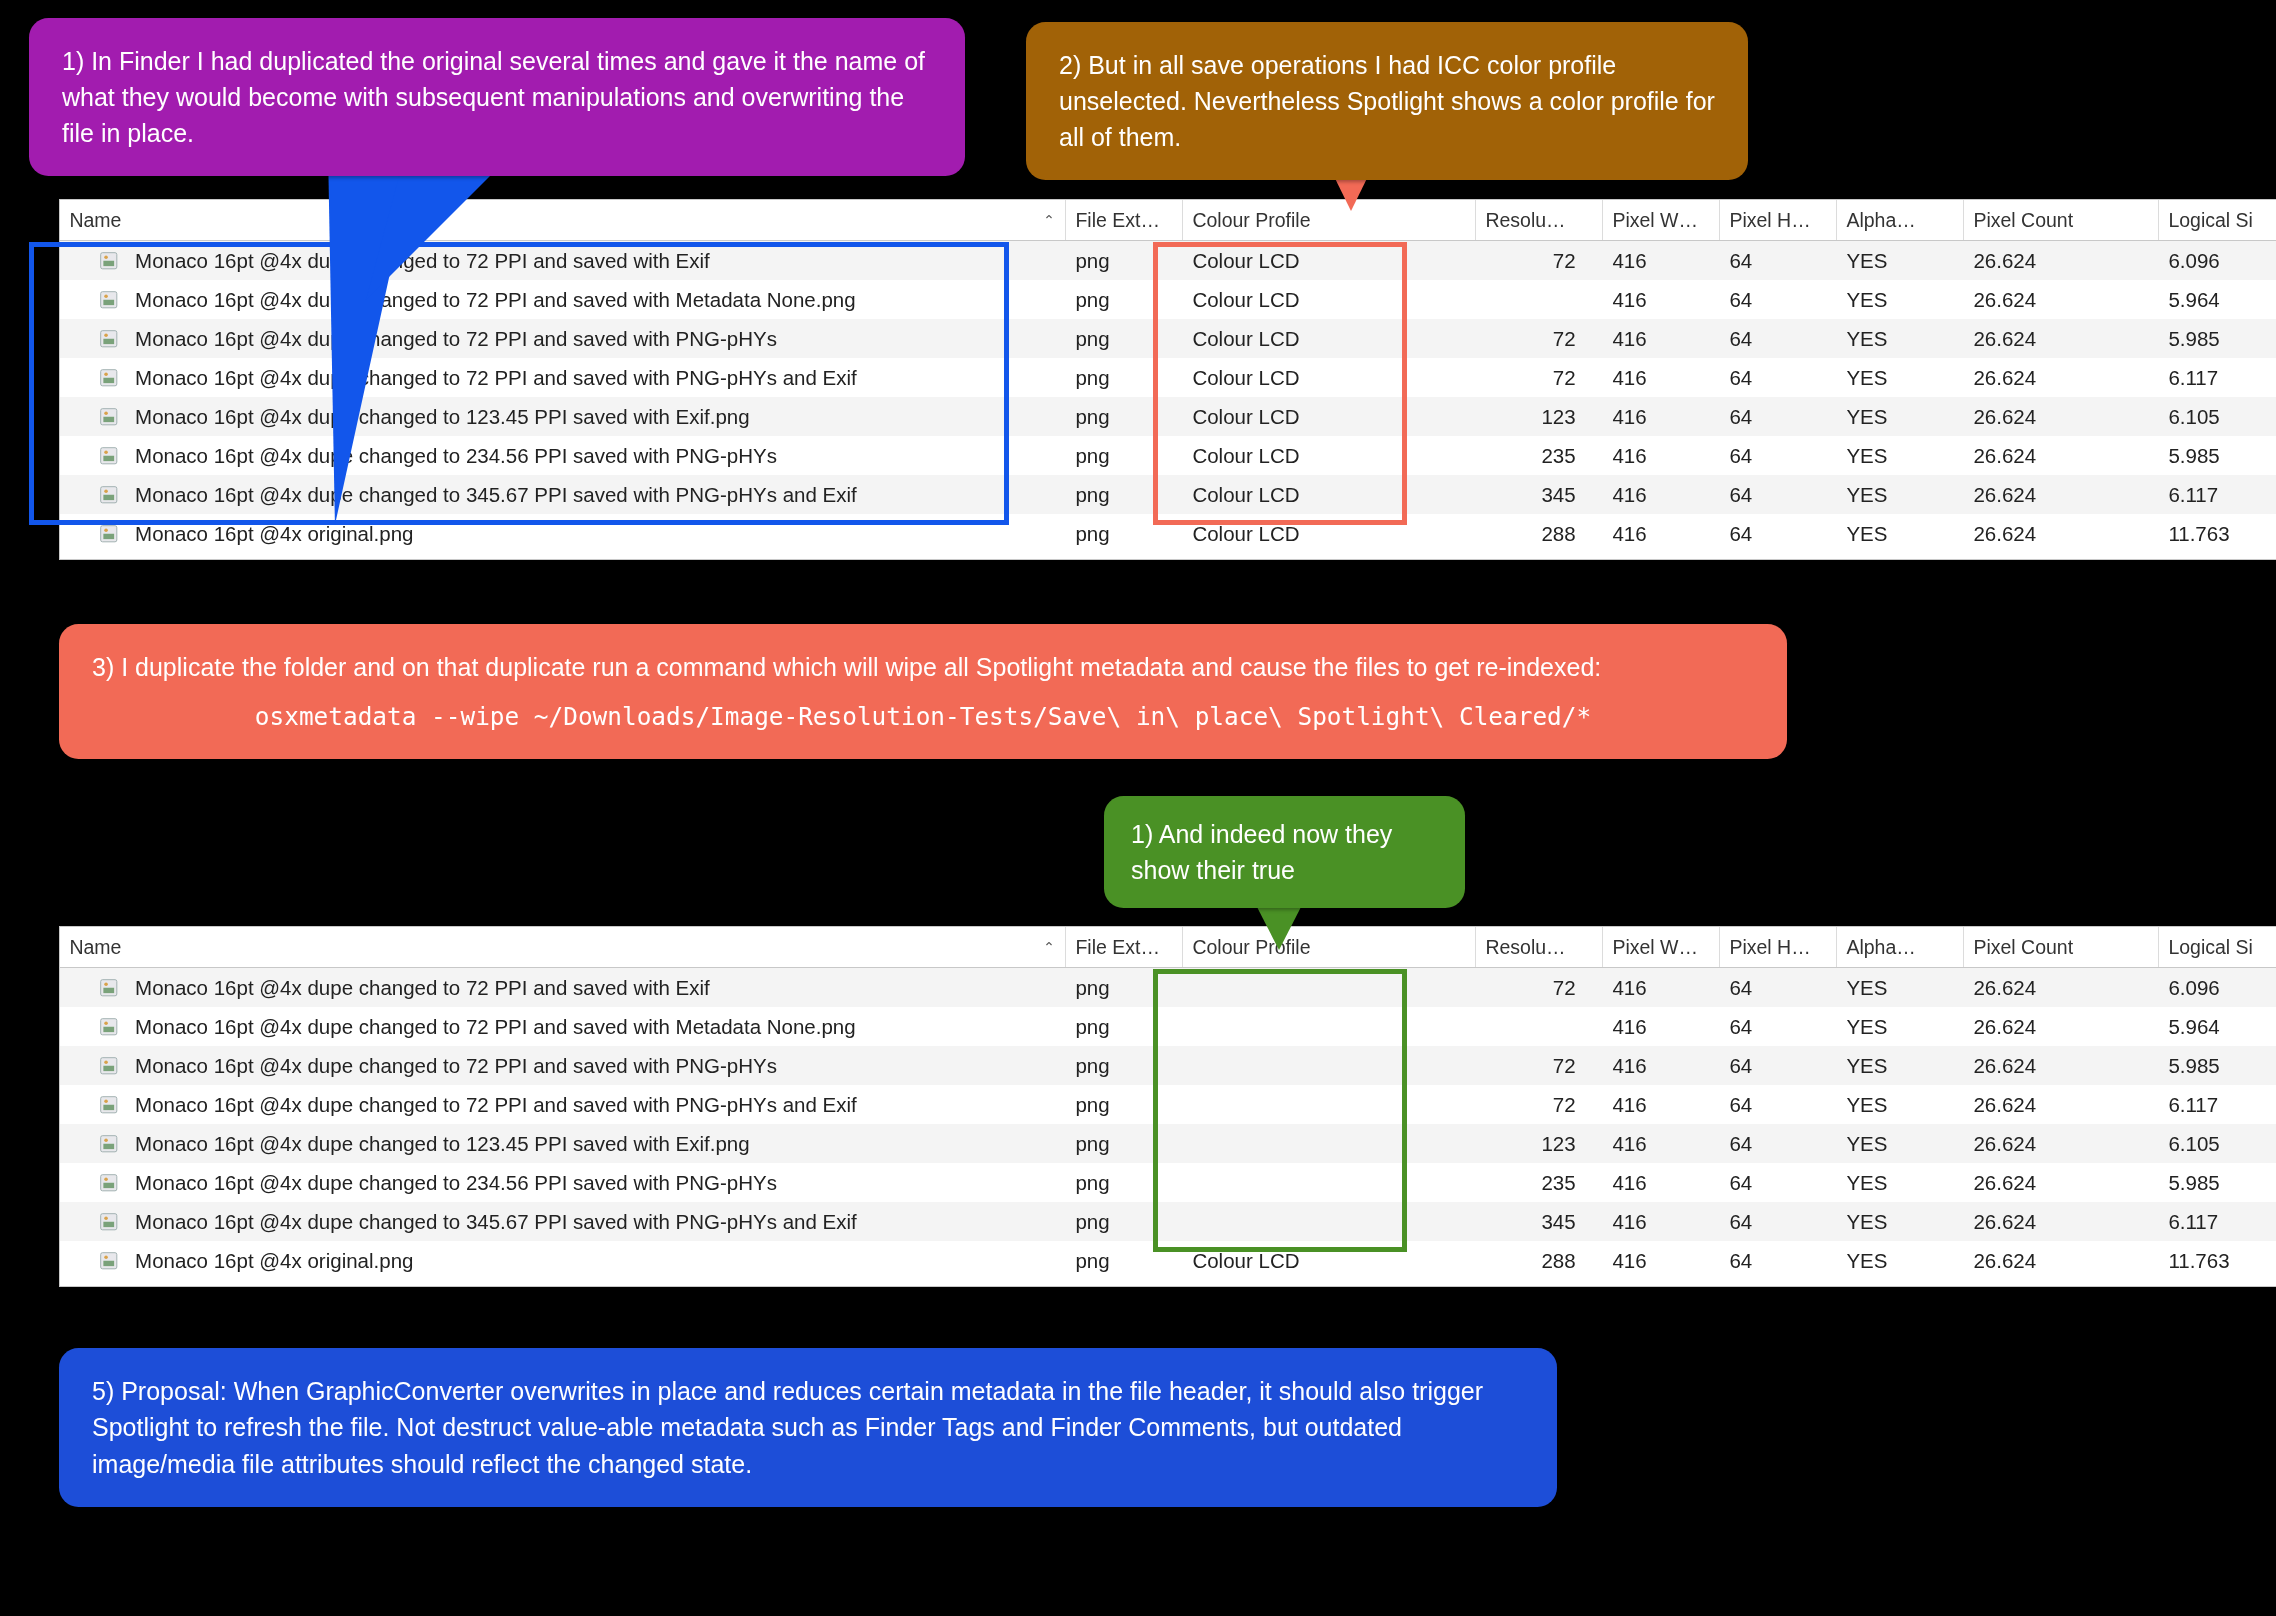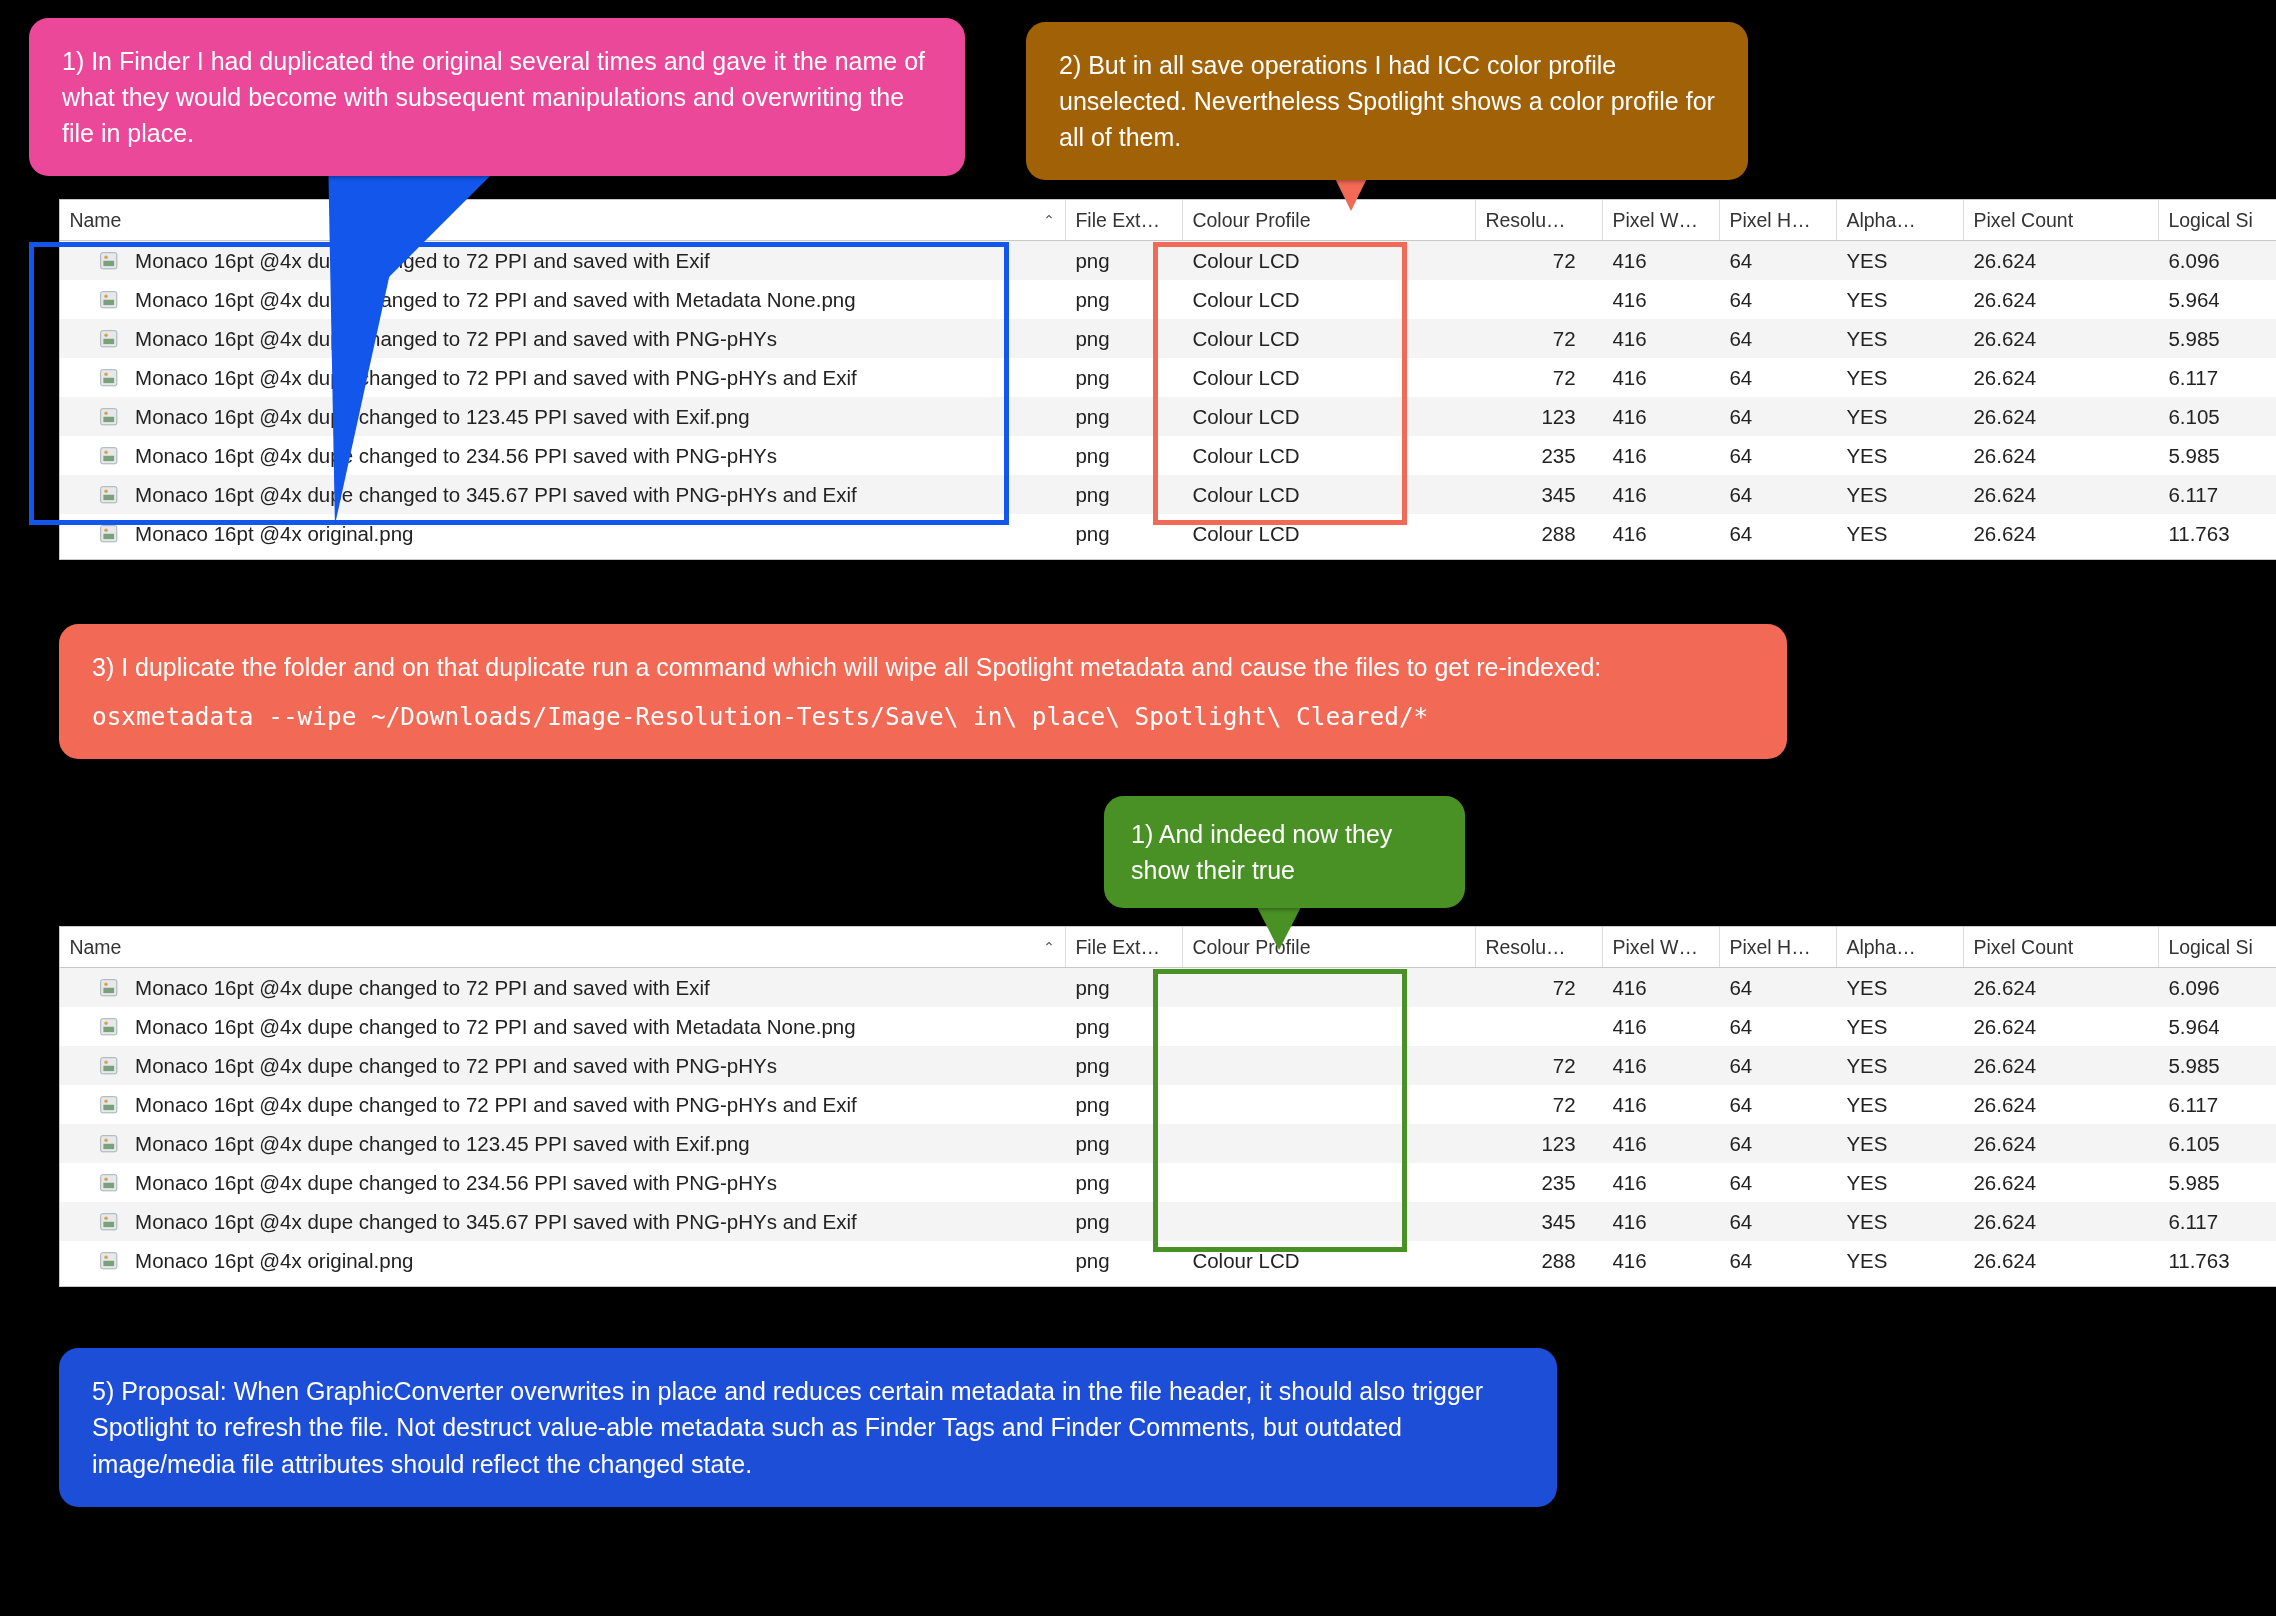--- a/index.html
+++ b/index.html
@@ -93,21 +93,21 @@
 
   .callout {
     position: absolute;
     color: #fff;
     border-radius: 19.5px;
     padding: 25px 33px;
     font-size: 25px;
     line-height: 1.45;
     box-shadow: 0 2px 3.9px rgba(0,0,0,.3);
   }
-  .callout.blue   { background:#ec4899; }
+  .callout.blue   { background:#a21caf; }
   .callout.red    { background:#a16207; }
   .callout.redbig { background:#f26a56; }
   .callout.green  { background:#4a9125; }
   .callout.purple { background:#1d4ed8; }
 
   #co1 { left: 29px;  top: 17.6px;  width: 936px; }
   #co2 { left:1026px; top: 21.5px;  width: 722px; }
   #co3 { left: 59px;  top: 624px; width: 1728px; }
   #co4 { left:1104px; top: 796px; width: 361px; padding:19.5px 27px; }
   #co5 { left: 59px;  top:1348px; width:1498px; }
@@ -140,21 +140,21 @@
   }
   
   #tail-green {
     left: 1256px; top: 905px;
     border-left: 23.4px solid transparent;
     border-right: 23.4px solid transparent;
     border-top: 45px solid #4a9125;
   }
 
   .mono { font-family: "SFMono-Regular", Menlo, Consolas, monospace; font-size: 24.4px; }
-  .cmd-line { margin-top: 13.7px; }
+  .cmd-line { margin-top: 13.7px; text-align: center; }
 </style>
 </head>
 <body>
 
 <div class="stage">
 
   <div class="finder" id="finder-top">
     <div class="thead">
       <div class="th c-name">
           <span>Name</span>

